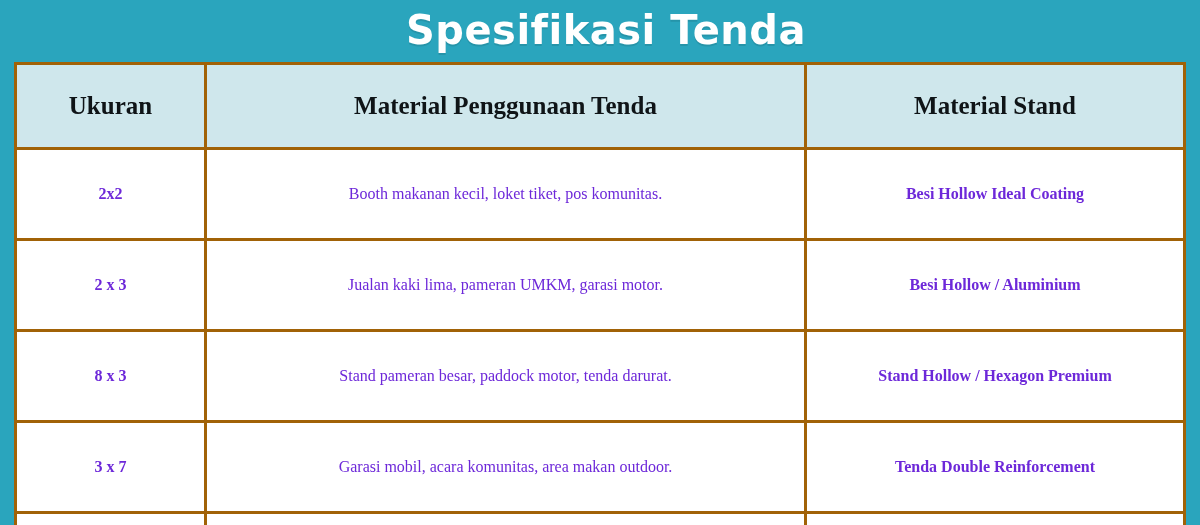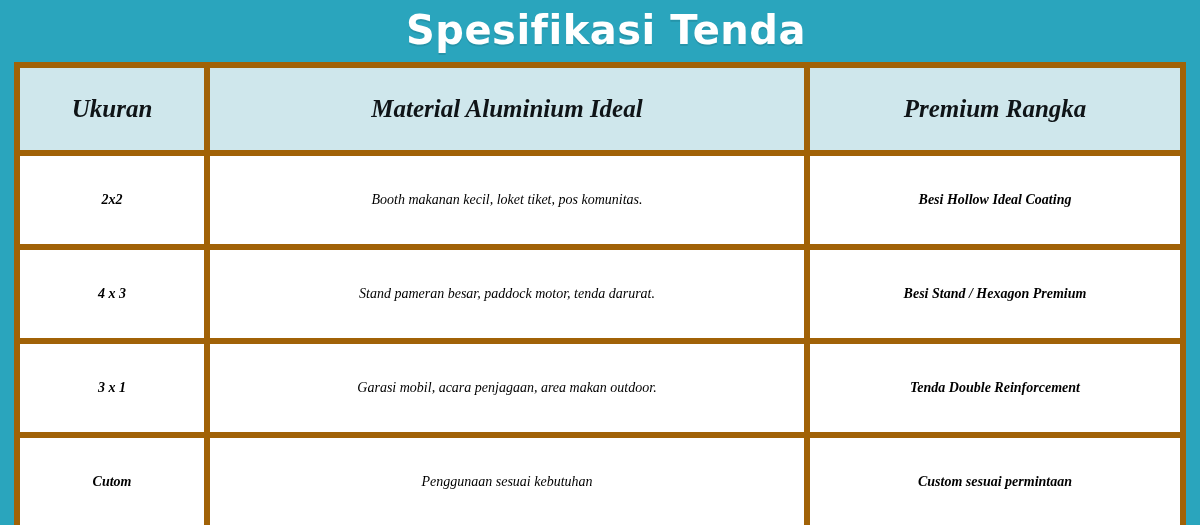--- a/index.html
+++ b/index.html
@@ -39,43 +39,42 @@
   }
   table.spec {
     width: 100%;
     height: 100%;
     border-collapse: collapse;
     table-layout: fixed;
     background: #ffffff;
   }
   table.spec th,
   table.spec td {
-    border: 6px solid #a16207;
+    border: 3px solid #a16207;
     background: #ffffff;
     vertical-align: middle;
-    font-style: italic;
   }
   table.spec thead th {
     background: #cfe7ec;
     font-family: "Liberation Serif", serif;
     font-weight: bold;
     font-size: 25px;
     color: #0f1417;
     text-align: center;
     height: 74px;
     padding: 4px 8px;
   }
   .col-size { width: 190px; }
   .col-use  { width: 600px; }
   .col-frame{ width: auto; }
 
   table.spec tbody td {
     height: 76px;
-    font-size: 14px;
-    color: #000000;
+    font-size: 16px;
+    color: #6d28d9;
     padding: 6px 14px;
     text-align: center;
   }
   td.size {
     text-align: center;
     font-weight: bold;
     font-size: 20px;
   }
   td.use {
     text-align: left;
@@ -98,38 +97,43 @@
   <div class="table-wrap">
     <table class="spec">
       <colgroup>
         <col class="col-size">
         <col class="col-use">
         <col class="col-frame">
       </colgroup>
       <thead>
         <tr>
           <th>Ukuran</th>
-          <th>Material Aluminium Ideal</th>
-          <th>Premium Rangka</th>
+          <th>Material Penggunaan Tenda</th>
+          <th>Material Stand</th>
         </tr>
       </thead>
       <tbody>
         <tr>
           <td class="size">2x2</td>
           <td class="use">Booth makanan kecil, loket tiket, pos komunitas.</td>
           <td class="frame">Besi Hollow Ideal Coating</td>
         </tr>
         <tr>
-          <td class="size">4 x 3</td>
-          <td class="use">Stand pameran besar, paddock motor, tenda darurat.</td>
-          <td class="frame">Besi Stand / Hexagon Premium</td>
+          <td class="size">2 x 3</td>
+          <td class="use">Jualan kaki lima, pameran UMKM, garasi motor.</td>
+          <td class="frame">Besi Hollow / Aluminium</td>
         </tr>
         <tr>
-          <td class="size">3 x 1</td>
-          <td class="use">Garasi mobil, acara penjagaan, area makan outdoor.</td>
+          <td class="size">8 x 3</td>
+          <td class="use">Stand pameran besar, paddock motor, tenda darurat.</td>
+          <td class="frame">Stand Hollow / Hexagon Premium</td>
+        </tr>
+        <tr>
+          <td class="size">3 x 7</td>
+          <td class="use">Garasi mobil, acara komunitas, area makan outdoor.</td>
           <td class="frame">Tenda Double Reinforcement</td>
         </tr>
         <tr>
           <td class="size">Cutom</td>
           <td class="use">Penggunaan sesuai kebutuhan</td>
           <td class="frame">Custom sesuai permintaan</td>
         </tr>
       </tbody>
     </table>
   </div>

